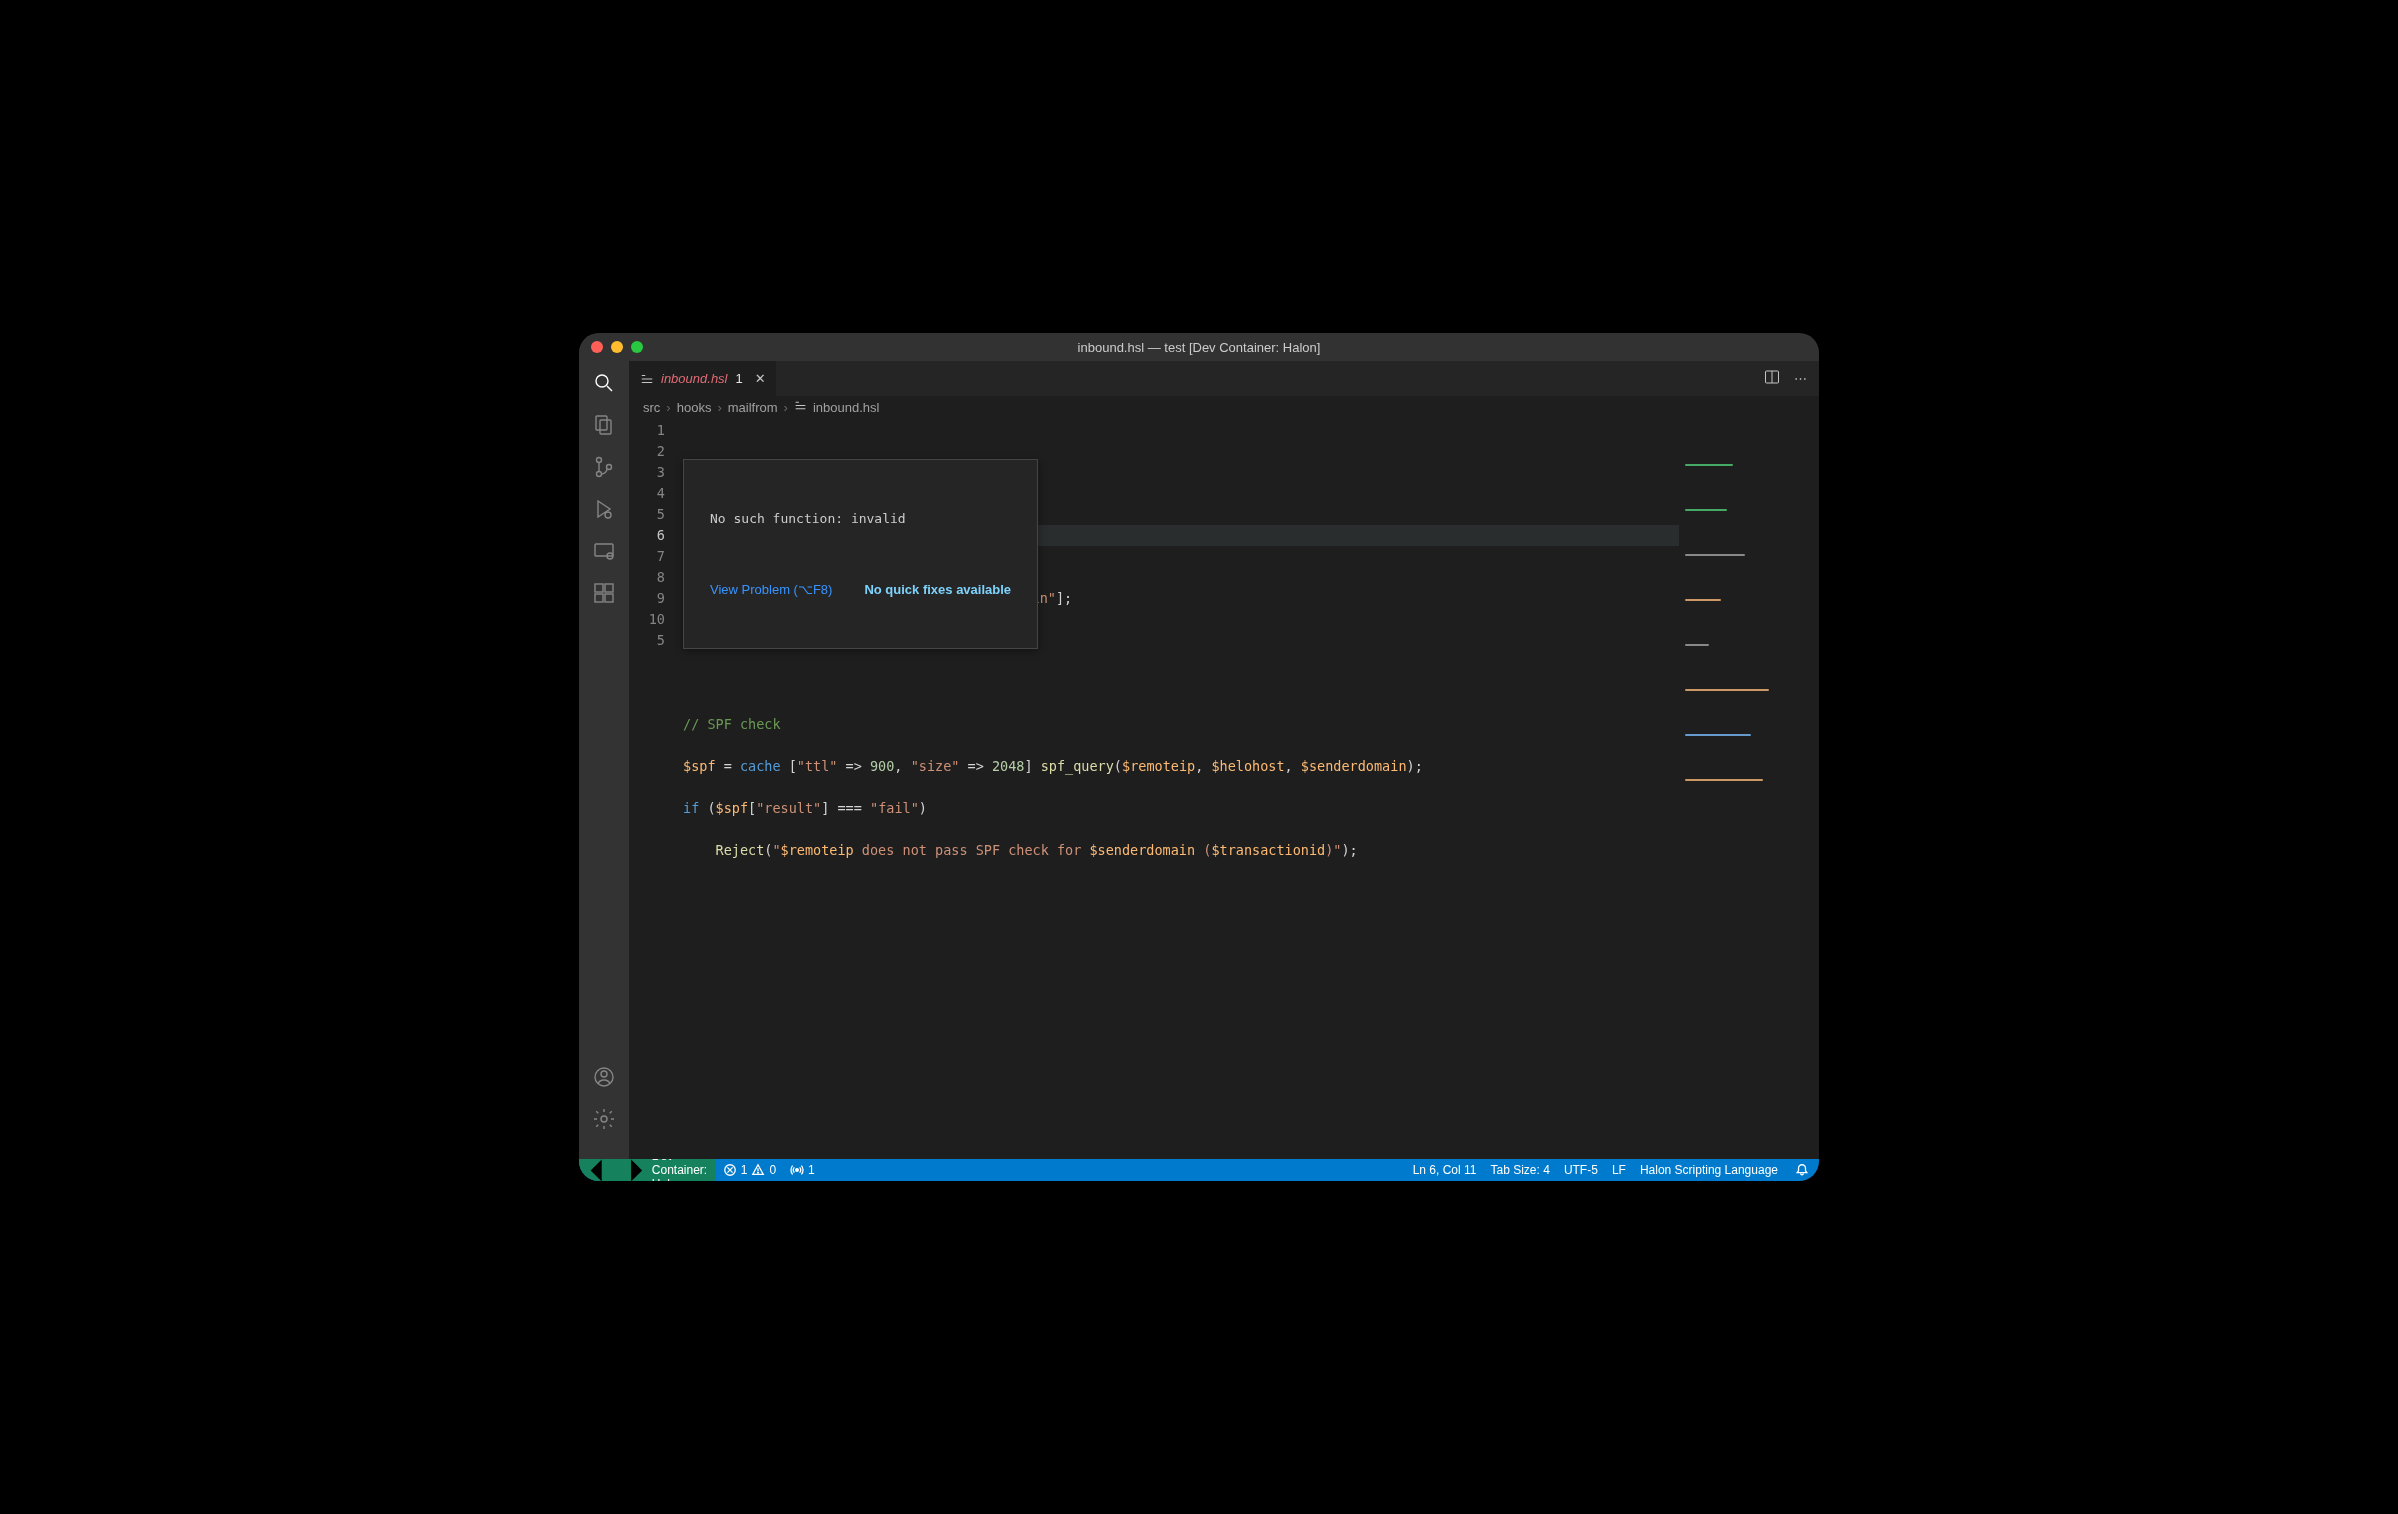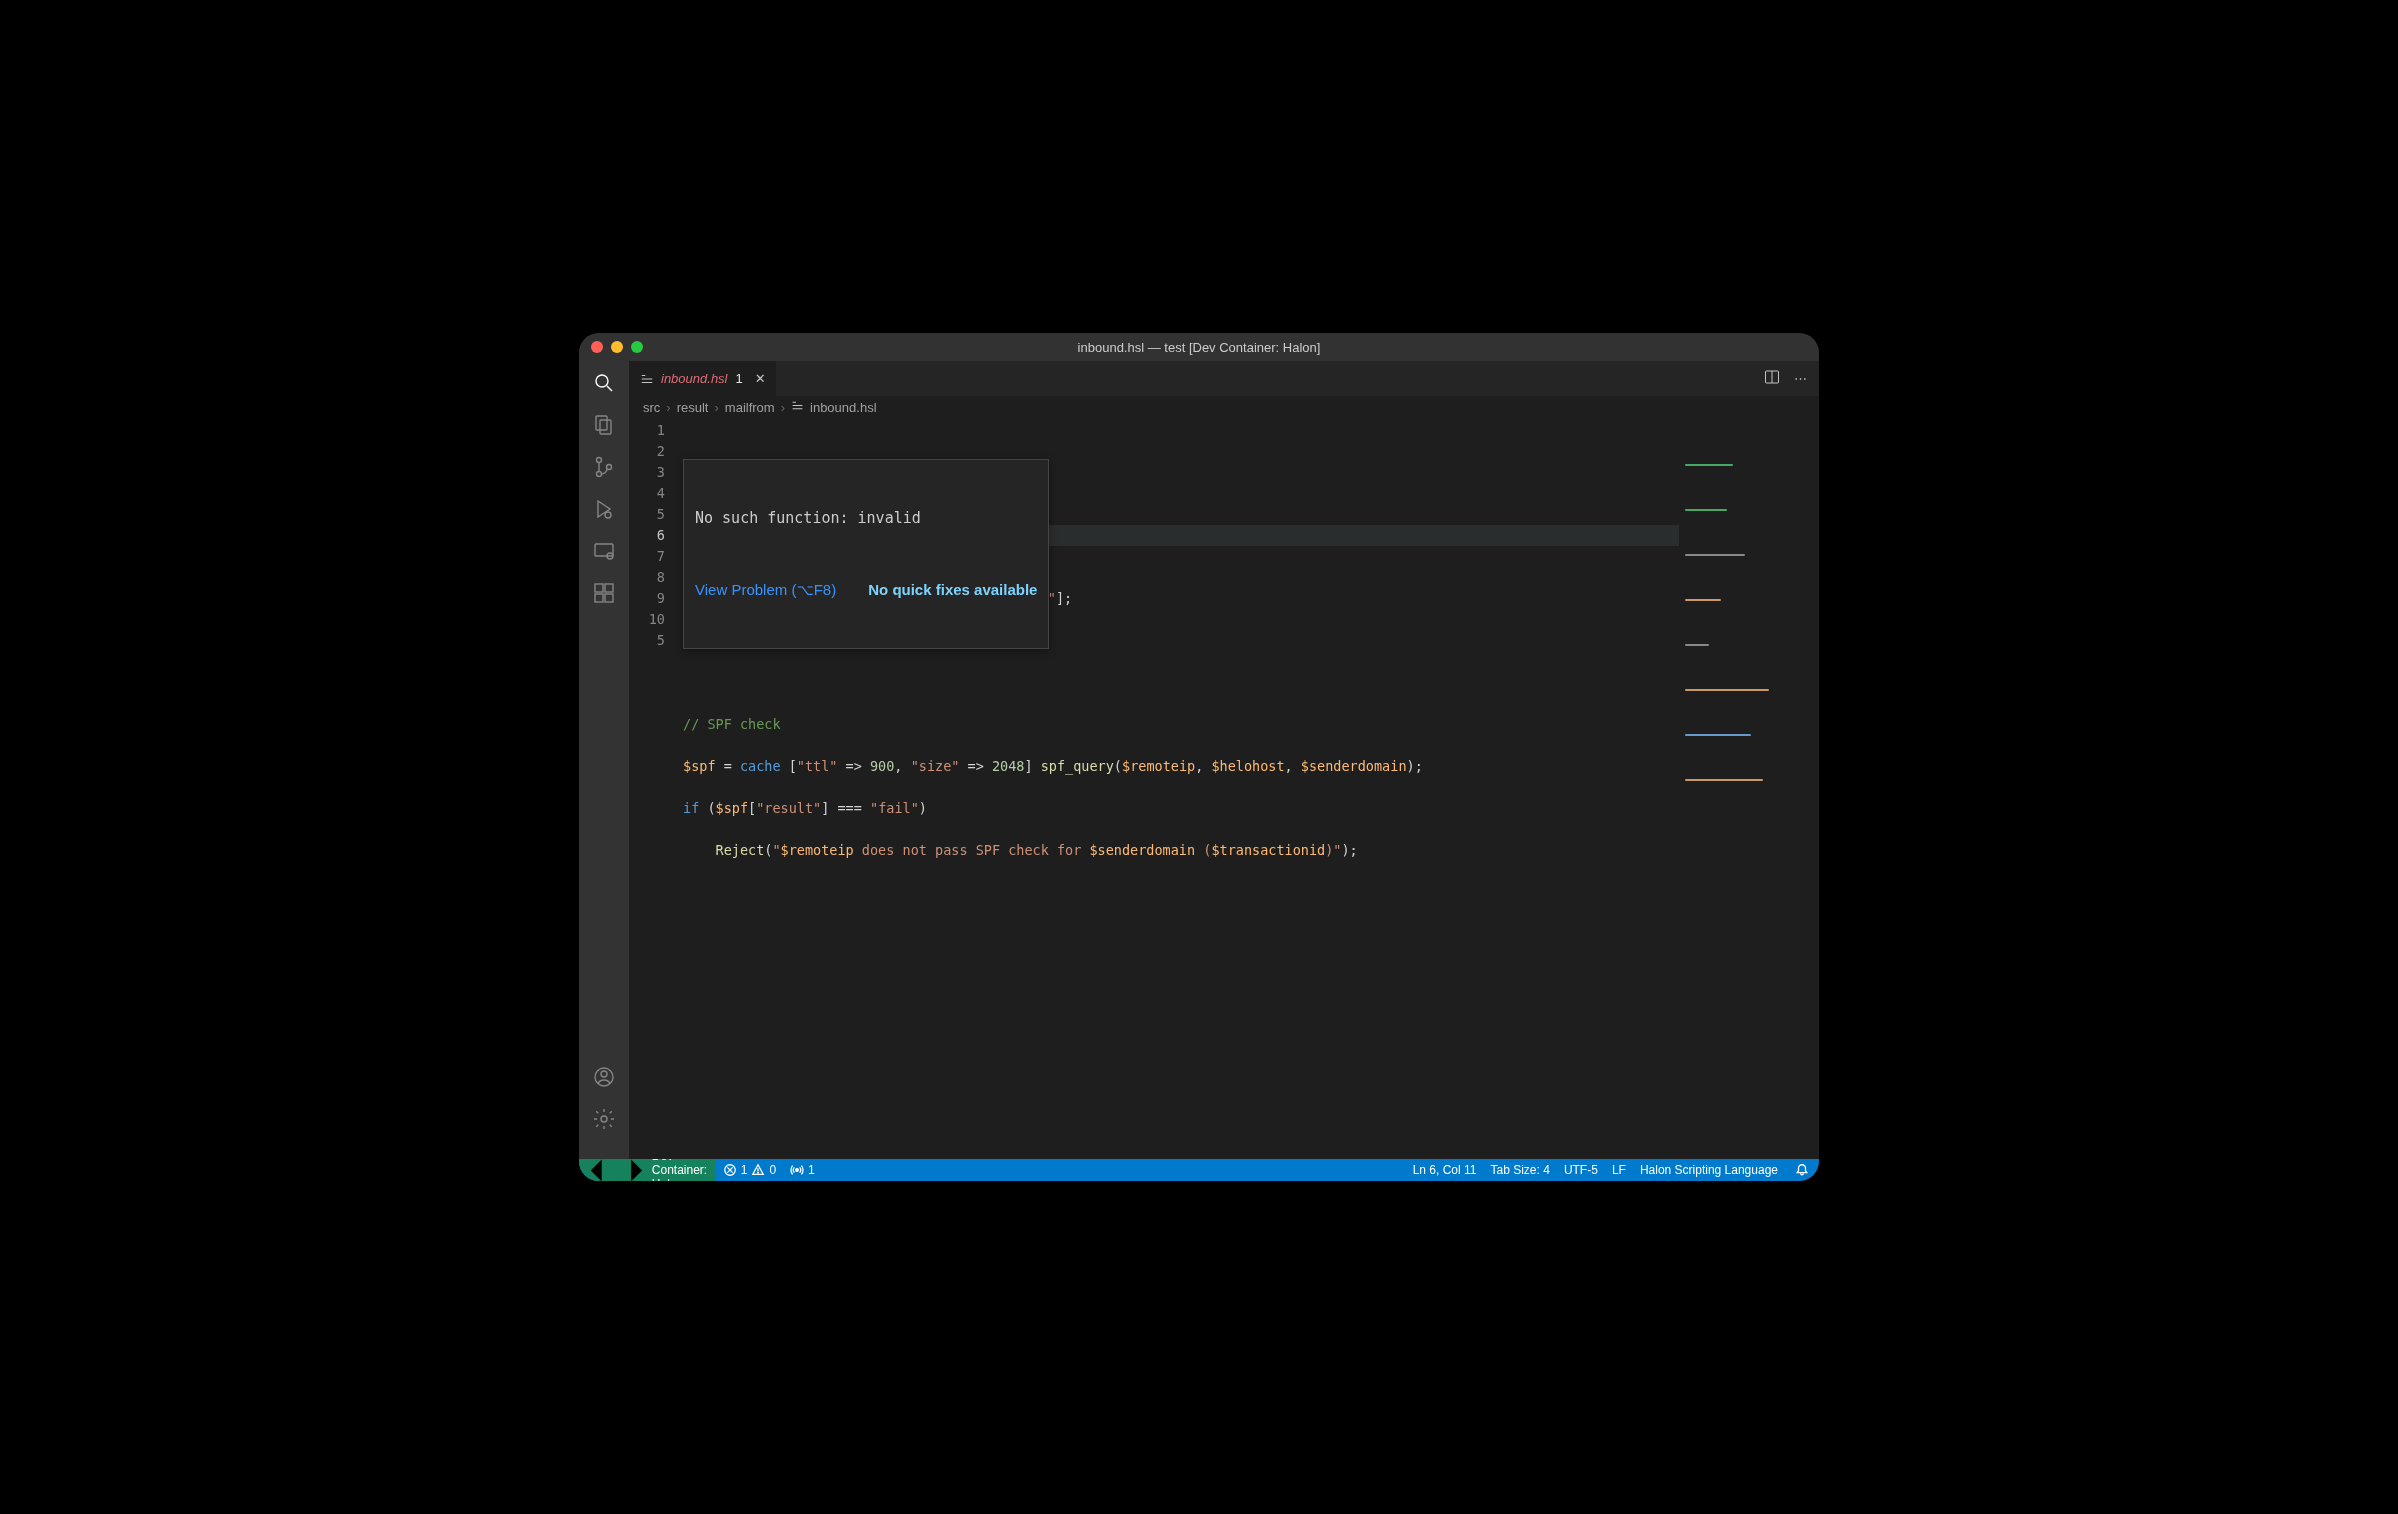--- a/index.html
+++ b/index.html
@@ -27,21 +27,21 @@
 .breadcrumbs { height:22px; display:flex; align-items:center; padding-left:14px; gap:6px; color:#a0a0a0; font-size:13px; }
 .breadcrumbs .chev { color:#666; }
 .breadcrumbs .icon { color:#c5c5c5; }
 .editor { flex:1; display:flex; font-family:Menlo,Consolas,monospace; font-size:13.5px; position:relative; }
 .gutter { width:54px; text-align:right; color:#858585; padding-right:18px; line-height:21px; padding-top:2px; user-select:none; }
 .gutter div.cur { color:#c6c6c6; }
 .code { flex:1; line-height:21px; padding-top:2px; position:relative; white-space:pre; }
 .linehl { position:absolute; left:0; right:140px; height:21px; background:#2a2d2e; }
 .tok-v{color:#fdba74}.tok-p{color:#d4d4d4}.tok-s{color:#ce9178}.tok-c{color:#6a9955}.tok-k{color:#569cd6}.tok-n{color:#b5cea8}.tok-f{color:#dcdcaa}
 .err { text-decoration-line:underline; text-decoration-style:wavy; text-decoration-color:#f14c4c; }
-.hover { position:absolute; left:0; top:41px; background:#252526; border:1px solid #454545; padding:6px 11px; color:#ccc; font-family:Menlo,monospace; font-size:15px; min-width:320px; box-shadow:0 2px 8px rgba(0,0,0,.4); }
+.hover { position:absolute; left:0; top:41px; background:#252526; border:1px solid #454545; padding:6px 26px; color:#ccc; font-family:Menlo,monospace; font-size:13px; min-width:320px; box-shadow:0 2px 8px rgba(0,0,0,.4); }
 .hover .row2 { margin-top:8px; font-family:-apple-system,sans-serif; display:flex; gap:32px; }
 .hover .link { color:#3794ff; cursor:pointer; }
 .hover .dim { color:#7dd3fc;font-weight:bold; }
 .minimap { position:absolute; top:4px; right:14px; width:120px; }
 .minimap .ml { height:2px; margin-bottom:1px; border-radius:1px; }
 .statusbar { height:22px; background:#007acc; color:#fff; display:flex; align-items:center; font-size:12px; }
 .sb-remote { background:#16825d; height:100%; display:flex; align-items:center; padding:0 8px; gap:6px; }
 .sb-item { padding:0 7px; display:flex; align-items:center; gap:4px; height:100%; cursor:pointer; }
 .sb-spacer { flex:1; }
 .sb-item svg { width:14px; height:14px; stroke:#fff; fill:none; stroke-width:1.5; }
@@ -136,21 +136,21 @@
                 <rect x="1.5" y="2" width="13" height="12" rx="1" fill="none" stroke="#c5c5c5"></rect>
                 <line x1="8" y1="2" x2="8" y2="14" stroke="#c5c5c5"></line>
               </svg></span>
           <span>⋯</span>
         </div>
       </div>
 
       <div class="breadcrumbs">
         <span>src</span>
           <span class="chev">›</span>
-        <span>result</span>
+        <span>hooks</span>
           <span class="chev">›</span>
         <span>mailfrom</span>
           <span class="chev">›</span>
         <span class="icon"><svg viewBox="0 0 16 16" width="13" height="13">
               <path d="M2 4h4M2 8h12M2 12h12" stroke="#c5c5c5" stroke-width="1.3"></path>
             </svg></span>
         <span>inbound.hsl</span>
       </div>
 
       <div class="editor">

